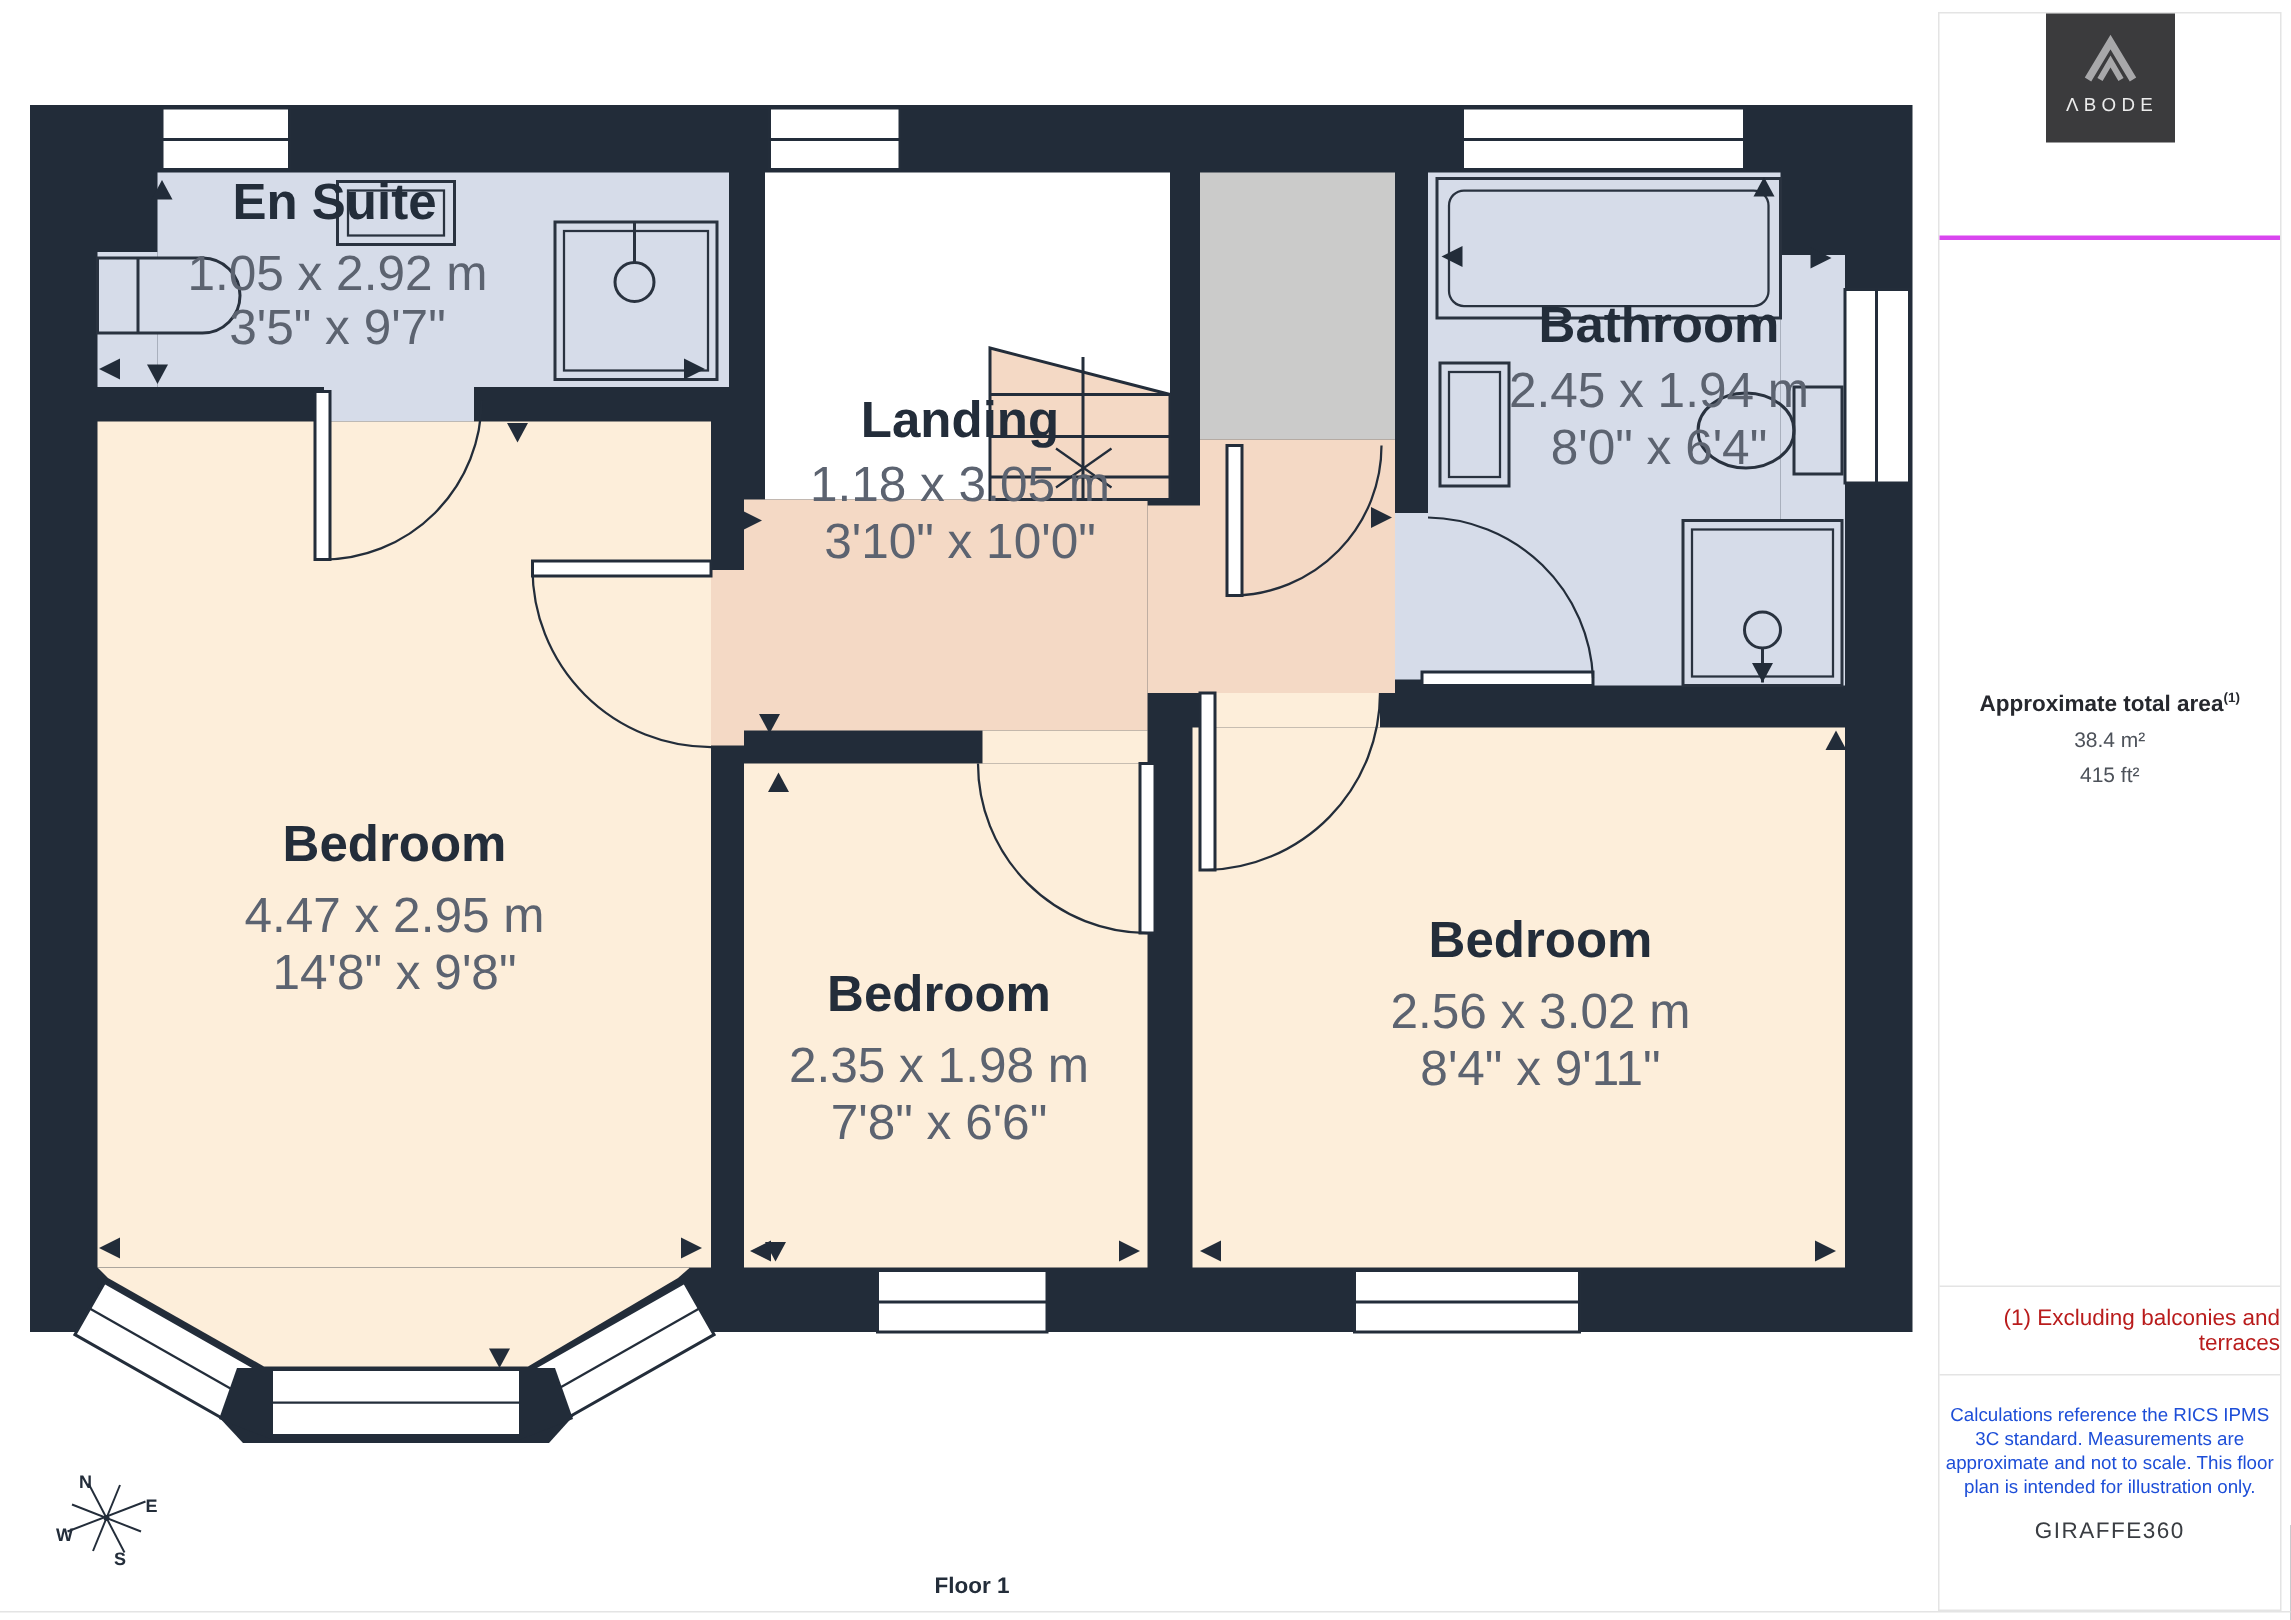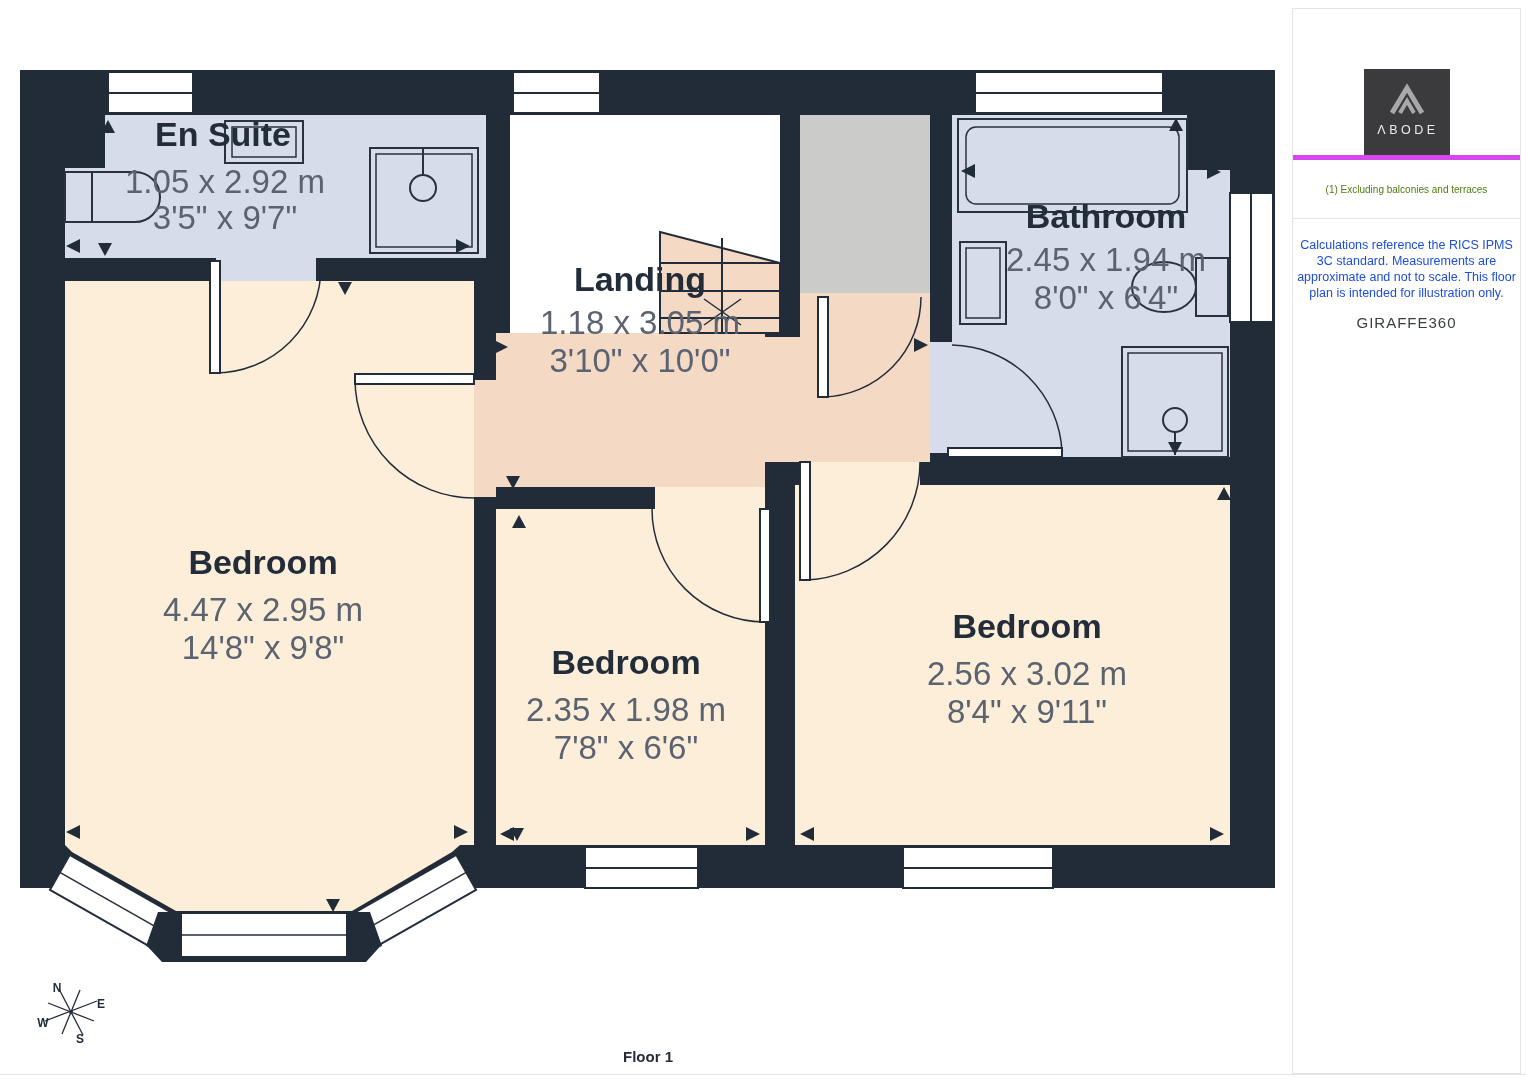--- a/index.html
+++ b/index.html
@@ -6,30 +6,30 @@
   body{width:1527px;height:1080px;position:relative;overflow:hidden;font-family:"Liberation Sans",sans-serif;}
   svg text{font-family:"Liberation Sans",sans-serif;}
   .room-name{font-size:34px;font-weight:bold;fill:#232d3a;}
   .room-dims{font-size:33px;fill:#5c6370;}
   .compass-label{font-size:12px;font-weight:bold;fill:#232d3a;}
   .floor-label{font-size:15px;font-weight:bold;fill:#232d3a;}
   .bottom-line{position:absolute;left:0;top:1074px;width:1527px;height:1px;background:#e4e4e4;}
   .sidebar{position:absolute;left:1292px;top:8px;width:229px;height:1066px;background:#fff;
            border:1px solid #e4e4e4;box-sizing:border-box;display:flex;flex-direction:column;}
   .sb-section{box-sizing:border-box;}
-  .sb-logo-sec{height:151px;border-bottom:5px solid #d946ef;display:flex;align-items:flex-end;justify-content:center;}
+  .sb-logo-sec{height:151px;border-bottom:3px solid #d946ef;display:flex;align-items:flex-start;justify-content:center;}
   .logo-box{width:86px;height:86px;background:#3b3b3d;display:flex;flex-direction:column;align-items:center;}
   .logo-mark{margin-top:13px;}
   .logo-text{margin-top:5px;color:#ececec;font-size:12.5px;letter-spacing:3.5px;padding-left:3px;}
   .sb-area-sec{height:698px;border-bottom:1px solid #e4e4e4;padding-top:300px;text-align:center;}
   .area-title{font-size:15px;font-weight:bold;color:#26282e;}
   .area-title sup{font-size:9px;}
   .area-val{font-size:14px;color:#4d525a;margin-top:7px;}
   .sb-footnote-sec{height:59px;border-bottom:1px solid #e4e4e4;display:flex;align-items:center;justify-content:center;}
-  .footnote{font-size:10px;color:#4d7c0f;text-align:right;}
+  .footnote{font-size:15px;color:#b91c1c;text-align:right;}
   .sb-disclaimer-sec{flex:1;padding-top:18px;text-align:center;}
   .disclaimer{width:222px;margin:0 auto;font-size:12.5px;line-height:16px;color:#1d4ed8;text-align:center;}
   .brand{margin-top:13px;font-size:15px;color:#3a3d42;letter-spacing:1px;}
   .brand b{font-weight:normal;}
 </style>
 </head>
 <body>
 
 <svg width="1290" height="1080" viewBox="0 0 1290 1080" style="position:absolute;left:0;top:0;">
 
@@ -230,20 +230,25 @@
 <div class="sidebar">
   <div class="sb-section sb-logo-sec">
     <div class="logo-box">
       <svg class="logo-mark" width="40" height="36" viewBox="0 0 40 36">
         <polyline points="5,31 20,6 35,31" fill="none" stroke="#a8a8aa" stroke-width="5"></polyline>
         <polyline points="13,31 20,19 27,31" fill="none" stroke="#a8a8aa" stroke-width="4"></polyline>
       </svg>
       <div class="logo-text">ΛBODE</div>
     </div>
   </div>
+  <div class="sb-section sb-area-sec">
+    <div class="area-title"><span>Approximate total area</span><sup>(1)</sup></div>
+    <div class="area-val">38.4 m²</div>
+    <div class="area-val">415 ft²</div>
+  </div>
   <div class="sb-section sb-footnote-sec">
     <div class="footnote">(1) Excluding balconies and terraces</div>
   </div>
   <div class="sb-section sb-disclaimer-sec">
     <div class="disclaimer">Calculations reference the RICS IPMS 3C standard. Measurements are approximate and not to scale. This floor plan is intended for illustration only.</div>
     <div class="brand"><span>GIRAFFE</span><b>360</b></div>
   </div>
 </div>
 
 <div class="bottom-line"></div>

